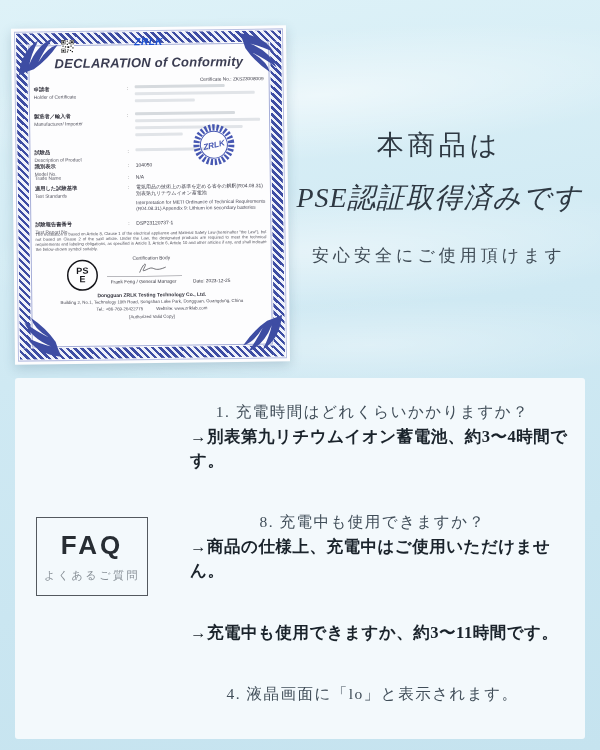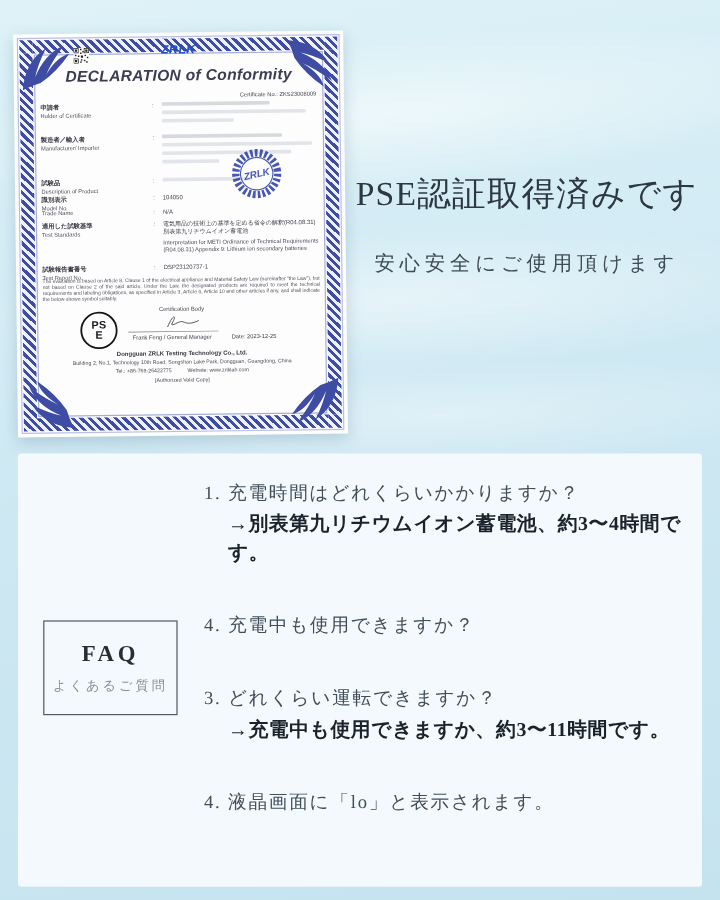--- a/index.html
+++ b/index.html
@@ -67,35 +67,35 @@
   .cb-date{position:absolute;left:314px;top:487px;font-size:9.6px;color:#3c3c46;}
   .co-name{position:absolute;left:0;right:0;top:514px;text-align:center;font-size:10px;font-weight:600;color:#34343e;}
   .co-addr{position:absolute;left:0;right:0;top:528px;text-align:center;font-size:8.8px;color:#4a4a55;}
   .co-tel{position:absolute;left:0;right:0;top:542px;text-align:center;font-size:8.8px;color:#4a4a55;}
   .co-tel span{margin:0 12px;}
   .co-copy{position:absolute;left:0;right:0;top:558px;text-align:center;font-size:8.8px;color:#4a4a55;}
 
   
   .hero-text{position:absolute;left:290px;top:127px;width:298px;text-align:center;color:#2e3842;}
   .hero-text .h1{font-size:27px;letter-spacing:4px;}
-  .hero-text .h2{font-size:28px;letter-spacing:1px;margin-top:16px;}
+  .hero-text .h2{font-size:28px;letter-spacing:1px;margin-top:16px;font-style:italic;}
   .hero-text .h3{font-size:17px;letter-spacing:4px;margin-top:27px;color:#3f4b55;}
 
   
   .faq-card{position:absolute;left:15px;top:378px;width:570px;height:361px;
             background:#f3f9fc;border-radius:3px;}
   .faq-box{position:absolute;left:21px;top:139px;width:110px;height:77px;
            border:1px solid #53595f;display:flex;flex-direction:column;
            align-items:center;justify-content:center;background:#f3f9fc;}
-  .faq-title{font-family:Liberation Serif, serif;font-weight:bold;
-             font-size:19px;letter-spacing:3px;color:#272d33;}
+  .faq-title{font-family:Liberation Sans, sans-serif;font-weight:bold;
+             font-size:26px;letter-spacing:3px;color:#272d33;}
   .faq-sub{font-size:11px;letter-spacing:2.5px;color:#878f96;margin-top:7px;}
   .qa-list{position:absolute;left:155px;top:22px;right:10px;display:flex;
            flex-direction:column;gap:37px;}
-  .qa-q{font-size:15.5px;letter-spacing:1.5px;color:#414e59;line-height:24px;}
+  .qa-q{font-size:15.5px;letter-spacing:1.5px;color:#414e59;line-height:24px;text-align:center;}
   .qa-answer{font-size:16.5px;font-weight:bold;letter-spacing:.5px;color:#1a232b;
              line-height:24px;margin-top:1px;padding-left:20px;}
 </style>
 </head>
 <body>
 
 <div class="page">
   <div class="wave wave1"></div>
   <div class="wave wave2"></div>
   <div class="wave wave3"></div>
@@ -252,43 +252,46 @@
       <div class="co-addr">Building 2, No.1, Technology 10th Road, Songshan Lake Park, Dongguan, Guangdong, China</div>
       <div class="co-tel">
         <span>Tel.: +86-769-26422775</span>
         <span>Website: www.zrlklab.com</span>
       </div>
       <div class="co-copy">[Authorized Valid Copy]</div>
     </div>
   </div>
 
   <div class="hero-text">
+    <div class="h1">本商品は</div>
     <div class="h2">PSE認証取得済みです</div>
     <div class="h3">安心安全にご使用頂けます</div>
   </div>
 
   <div class="faq-card">
     <div class="faq-box">
       <div class="faq-title">FAQ</div>
       <div class="faq-sub">よくあるご質問</div>
     </div>
     <div class="qa-list">
   <div class="qa-item">
     <div class="qa-q">1. 充電時間はどれくらいかかりますか？</div>
     <div class="qa-answers">
             <div class="qa-answer">→別表第九リチウムイオン蓄電池、約3〜4時間です。</div>
           </div>
   </div>
 
   <div class="qa-item">
-    <div class="qa-q">4. 充電中も使用できますか？</div>
+    <div class="qa-q">8. 充電中も使用できますか？</div>
+    <div class="qa-answers">
+            <div class="qa-answer">→商品の仕様上、充電中はご使用いただけません。</div>
+          </div>
   </div>
 
   <div class="qa-item">
-    <div class="qa-q">3. どれくらい運転できますか？</div>
     <div class="qa-answers">
             <div class="qa-answer">→充電中も使用できますか、約3〜11時間です。</div>
           </div>
   </div>
 
   <div class="qa-item">
     <div class="qa-q">4. 液晶画面に「lo」と表示されます。</div>
 
   </div>
 </div>

